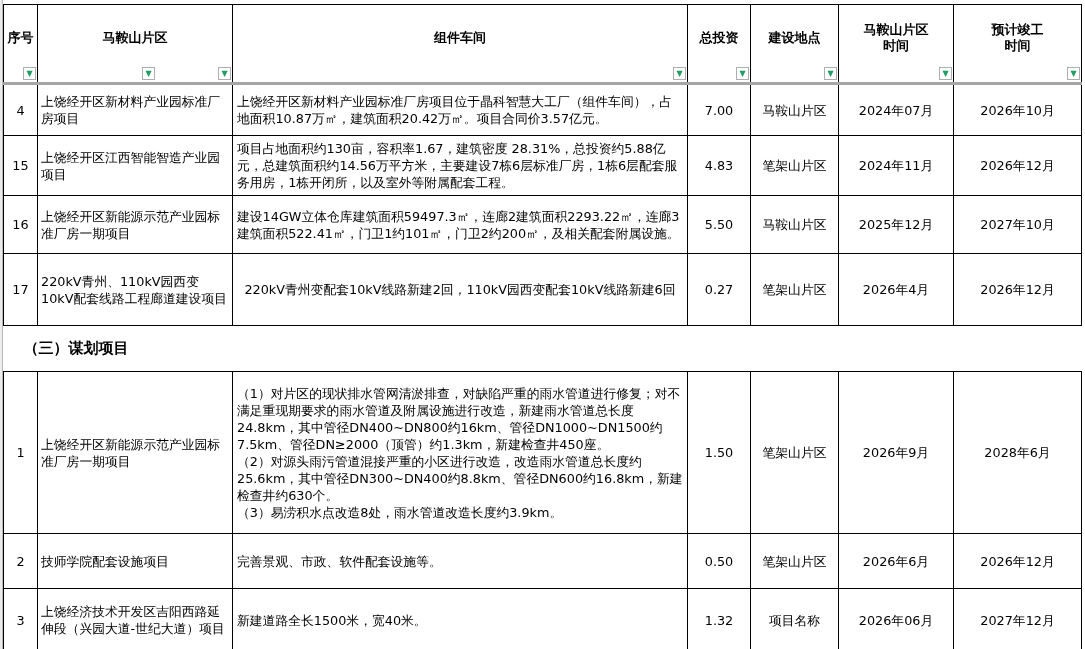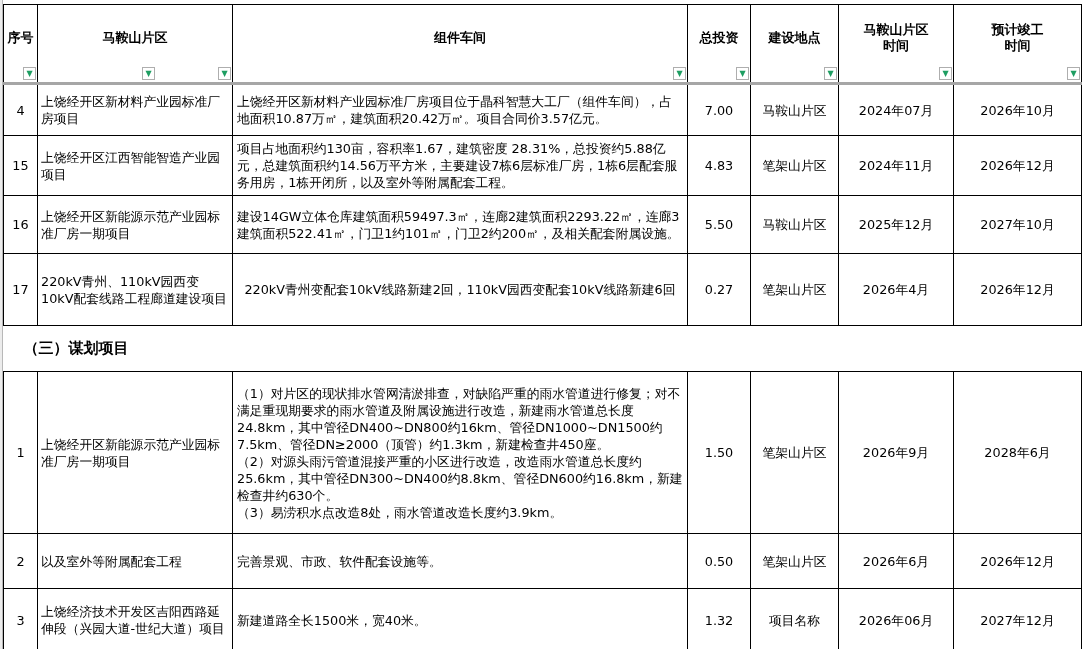--- a/index.html
+++ b/index.html
@@ -132,21 +132,21 @@
       <td class="content">（1）对片区的现状排水管网清淤排查，对缺陷严重的雨水管道进行修复；对不满足重现期要求的雨水管道及附属设施进行改造，新建雨水管道总长度24.8km，其中管径DN400~DN800约16km、管径DN1000~DN1500约7.5km、管径DN≥2000（顶管）约1.3km，新建检查井450座。
 （2）对源头雨污管道混接严重的小区进行改造，改造雨水管道总长度约25.6km，其中管径DN300~DN400约8.8km、管径DN600约16.8km，新建检查井约630个。
 （3）易涝积水点改造8处，雨水管道改造长度约3.9km。</td>
       <td class="c">1.50</td>
       <td class="c">笔架山片区</td>
       <td class="c">2026年9月</td>
       <td class="c">2028年6月</td>
     </tr>
     <tr class="rb2">
       <td class="c">2</td>
-      <td class="name">以及室外等附属配套工程</td>
+      <td class="name">技师学院配套设施项目</td>
       <td class="content">完善景观、市政、软件配套设施等。</td>
       <td class="c">0.50</td>
       <td class="c">笔架山片区</td>
       <td class="c">2026年6月</td>
       <td class="c">2026年12月</td>
     </tr>
     <tr class="rb3">
       <td class="c">3</td>
       <td class="name">上饶经济技术开发区吉阳西路延伸段（兴园大道-世纪大道）项目</td>
       <td class="content">新建道路全长1500米，宽40米。</td>

